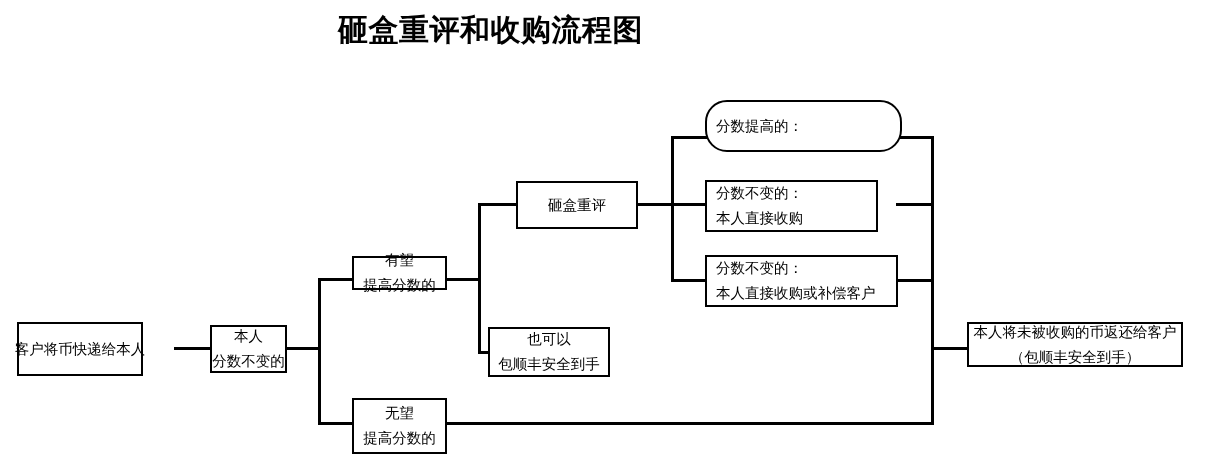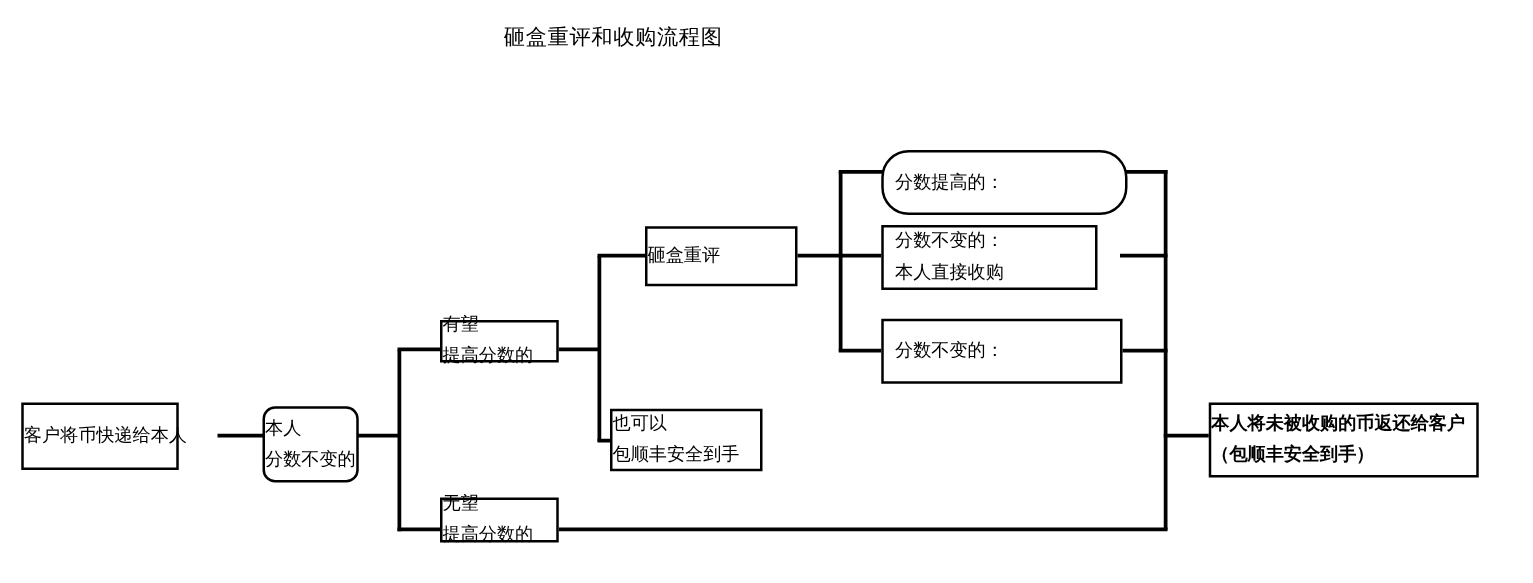--- a/index.html
+++ b/index.html
@@ -16,40 +16,40 @@
     height: 466px;
     background: #ffffff;
     overflow: hidden;
   }
   #title {
     position: absolute;
     left: 0;
     top: 14px;
     width: 981px;
     text-align: center;
-    font-size: 17px;
+    font-size: 30px;
     line-height: 32px;
     color: #000000;
     letter-spacing: 0.5px;
-    font-weight: 400;
+    font-weight: 700;
   }
   .node {
     position: absolute;
     box-sizing: border-box;
     border: 2.5px solid #000000;
     background: #ffffff;
     color: #000000;
     font-size: 14.5px;
     line-height: 25px;
     display: flex;
     flex-direction: column;
     justify-content: center;
     z-index: 3;
   }
-  .node.center { align-items: flex-start; text-align: center; }
+  .node.center { align-items: center; text-align: center; }
   .node.left { align-items: flex-start; text-align: left; padding-left: 9px; }
   .node .ln { white-space: nowrap; display: block; }
 
   .edge {
     position: absolute;
     background: #000000;
     z-index: 1;
   }
   .edge.h { height: 3px; }
   .edge.v { width: 3px; }
@@ -84,55 +84,56 @@
   <div class="edge h" style="left:896px; top:279px; width:38px;"></div>
   <div class="edge v" style="left:931px; top:136px; height:288px;"></div>
   <div class="edge h" style="left:931px; top:347px; width:38px;"></div>
 
   <div class="edge h" style="left:445px; top:422px; width:489px;"></div>
 
   <div class="node center" style="left:17px; top:322px; width:126px; height:54px;">
     <span class="ln">客户将币快递给本人</span>
   </div>
 
-  <div class="node center" style="left:210px; top:325px; width:77px; height:61px;border-radius:10px;">
+  <div class="node center" style="left:210px; top:325px; width:77px; height:48px;">
     <span class="ln">本人</span>
     <span class="ln">分数不变的</span>
   </div>
 
   <div class="node center" style="left:352px; top:256px; width:95px; height:34px;">
     <span class="ln">有望</span>
     <span class="ln">提高分数的</span>
   </div>
 
-  <div class="node center" style="left:352px; top:398px; width:95px; height:36px;">
+  <div class="node center" style="left:352px; top:398px; width:95px; height:56px;">
     <span class="ln">无望</span>
     <span class="ln">提高分数的</span>
   </div>
 
   <div class="node center" style="left:516px; top:181px; width:122px; height:48px;">
     <span class="ln">砸盒重评</span>
   </div>
 
   <div class="node center" style="left:488px; top:327px; width:122px; height:50px;">
     <span class="ln">也可以</span>
     <span class="ln">包顺丰安全到手</span>
   </div>
 
-  <div class="node left" style="left:705px; top:120px; width:197px; height:52px;border-radius:22px;">
+  <div class="node left" style="left:705px; top:100px; width:197px; height:52px;border-radius:22px;">
     <span class="ln">分数提高的：</span>
   </div>
 
   <div class="node left" style="left:705px; top:180px; width:173px; height:52px;text-align:center;">
     <span class="ln">分数不变的：</span>
     <span class="ln">本人直接收购</span>
   </div>
 
   <div class="node left" style="left:705px; top:255px; width:193px; height:52px;">
     <span class="ln">分数不变的：</span>
+    <span class="ln">本人直接收购或补偿客户</span>
   </div>
 
-  <div class="node center" style="left:967px; top:322px; width:216px; height:60px;font-weight:bold;">
+  <div class="node center" style="left:967px; top:322px; width:216px; height:45px;">
     <span class="ln">本人将未被收购的币返还给客户</span>
     <span class="ln">（包顺丰安全到手）</span>
   </div>
 
 </div>
 
 </body></html>

